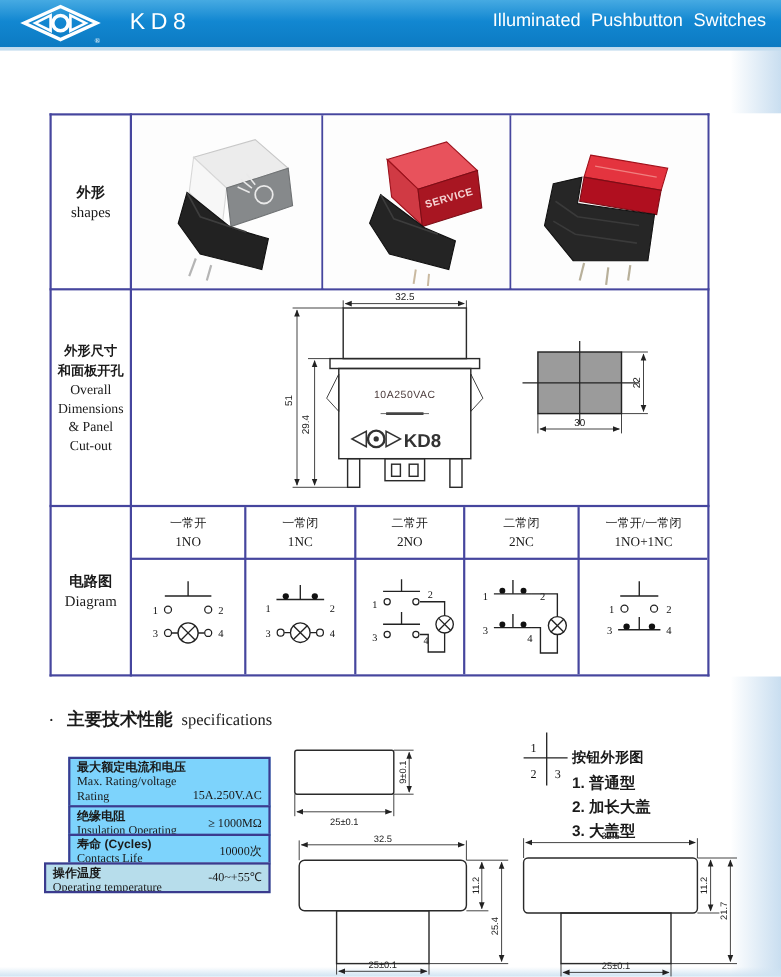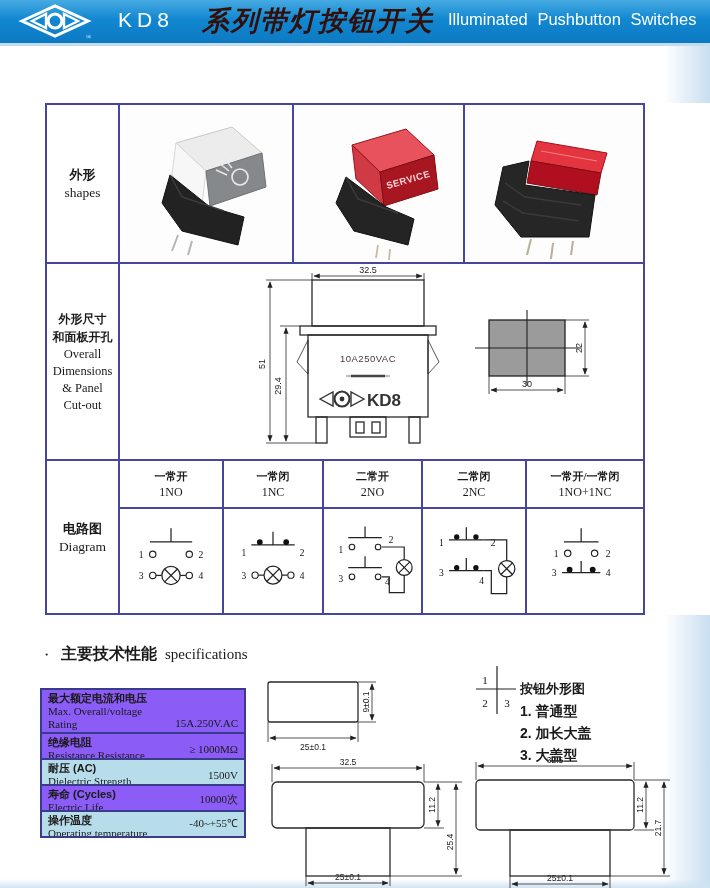--- a/index.html
+++ b/index.html
@@ -26,21 +26,21 @@
   .tbl{position:absolute;left:45px;top:103px;width:672px;height:512px;background:#fff;z-index:1;}
   .vl,.hl{position:absolute;background:#46469e;}
   .cell{position:absolute;overflow:hidden;}
   .lblcell{display:flex;flex-direction:column;align-items:center;justify-content:center;text-align:center;}
   .lzh{font-weight:bold;font-size:13px;line-height:19px;}
   .len{font-size:13.5px;line-height:18px;}
   .lzh-sm{font-weight:bold;font-size:12px;line-height:18px;}
   .len-sm{font-size:12.5px;line-height:17px;}
   .photocell{display:flex;align-items:center;justify-content:center;background:#fdfdfd;}
   .dhdr{display:flex;flex-direction:column;align-items:center;justify-content:center;text-align:center;}
-  .dhdr .zh{font-weight:bold;font-size:11px;line-height:15px;}
+  .dhdr .zh{font-weight:normal;font-size:11px;line-height:15px;}
   .dhdr .en{font-size:12px;line-height:16px;}
   .dcell{display:flex;align-items:center;justify-content:center;}
 
   
   .dim{font:8.5px "Liberation Sans",sans-serif;fill:#222;}
   .dim9{font:9px "Liberation Sans",sans-serif;fill:#222;}
   .draw{stroke:#2a2a2a;fill:none;stroke-width:1.3;}
   .thin{stroke:#2a2a2a;fill:none;stroke-width:0.8;}
   .cw{stroke:#222;fill:none;stroke-width:1.3;}
   .term{fill:#fff;stroke:#222;stroke-width:1.2;}
@@ -49,21 +49,21 @@
 
   
   .spec-head{position:absolute;left:40px;top:644px;display:flex;align-items:baseline;gap:8px;z-index:1;}
   .spec-head .bullet{font-size:13px;}
   .spec-head .szh{font-weight:bold;font-size:16px;font-family:"Liberation Sans",sans-serif;}
   .spec-head .sen{font-size:15px;}
   .spec-tbl{position:absolute;left:40px;top:688px;width:206px;z-index:1;}
   .spec-row{position:relative;box-sizing:border-box;border:2px solid #3b3b8e;margin-top:-2px;
             padding:2px 6px 1px 6px;overflow:hidden;}
   .spec-row:first-child{margin-top:0;}
-  .bg-a{background:#8b5cf6;}
+  .bg-a{background:#7dd3fc;margin-left:22px;}
   .bg-b{background:#b7ddeb;}
   .sp-zh{font-weight:bold;font-size:11px;line-height:13px;font-family:"Liberation Sans",sans-serif;}
   .sp-en{font-size:11px;line-height:13px;}
   .sp-val{position:absolute;right:6px;font-size:11px;white-space:nowrap;}
   .v-bot{bottom:3px;} .v-top{top:3px;}
   .h3r{height:46px;} .h2r{height:28px;}
 
   
   .bsvg{position:absolute;z-index:1;}
   .legend-text{position:absolute;left:520px;top:654px;z-index:1;}
@@ -79,21 +79,20 @@
 
   <div class="hdr">
     <svg class="logo" width="80" height="38" viewBox="0 0 80 38">
       <polygon points="6,18 39,3 72,18 39,33" fill="none" stroke="#fff" stroke-width="3"></polygon>
       <polygon points="16,18 30,11 30,25" fill="none" stroke="#fff" stroke-width="2.4"></polygon>
       <circle cx="39" cy="18" r="7" fill="none" stroke="#fff" stroke-width="3.2"></circle>
       <polygon points="62,18 48,11 48,25" fill="none" stroke="#fff" stroke-width="2.4"></polygon>
       <text x="70" y="36" font-size="7" fill="#fff">®</text>
     </svg>
     <div class="kd8">KD8</div>
-    <div class="tzh">系列带灯按钮开关</div>
     <div class="ten">Illuminated Pushbutton Switches</div>
   </div>
   <div class="hdr-strip"></div>
 
   <div class="tbl">
 
     <div class="hl" style="left:0;top:0;width:600px;height:2px"></div>
     <div class="hl" style="left:0;top:510px;width:600px;height:2px"></div>
     <div class="vl" style="left:0;top:0;width:2px;height:512px"></div>
     <div class="vl" style="left:598px;top:0;width:2px;height:512px"></div>
@@ -364,37 +363,32 @@
 
   <div class="spec-head">
     <span class="bullet">・</span>
     <span class="szh">主要技术性能</span>
     <span class="sen">specifications</span>
   </div>
 
   <div class="spec-tbl">
     <div class="spec-row bg-a h3r">
       <div class="sp-zh">最大额定电流和电压</div>
-      <div class="sp-en">Max.  Overall/voltage</div>
+      <div class="sp-en">Max.  Rating/voltage</div>
       <div class="sp-en">Rating</div>
       <div class="sp-val v-bot">15A.250V.AC</div>
     </div>
     <div class="spec-row bg-a h2r">
       <div class="sp-zh">绝缘电阻</div>
-      <div class="sp-en">Resistance  Resistance</div>
+      <div class="sp-en">Insulation  Operating</div>
       <div class="sp-val v-bot">≥ 1000MΩ</div>
-    </div>
-    <div class="spec-row bg-b h2r">
-      <div class="sp-zh">耐压 (AC)</div>
-      <div class="sp-en">Dielectric  Strength</div>
-      <div class="sp-val v-bot">1500V</div>
     </div>
     <div class="spec-row bg-a h2r">
       <div class="sp-zh">寿命 (Cycles)</div>
-      <div class="sp-en">Electric  Life</div>
+      <div class="sp-en">Contacts  Life</div>
       <div class="sp-val v-bot">10000次</div>
     </div>
     <div class="spec-row bg-b h2r">
       <div class="sp-zh">操作温度</div>
       <div class="sp-en">Operating  temperature</div>
       <div class="sp-val v-top">-40~+55℃</div>
     </div>
   </div>
 
   <svg class="bsvg" style="left:258px;top:666px" width="135" height="88" viewBox="0 0 135 88">

